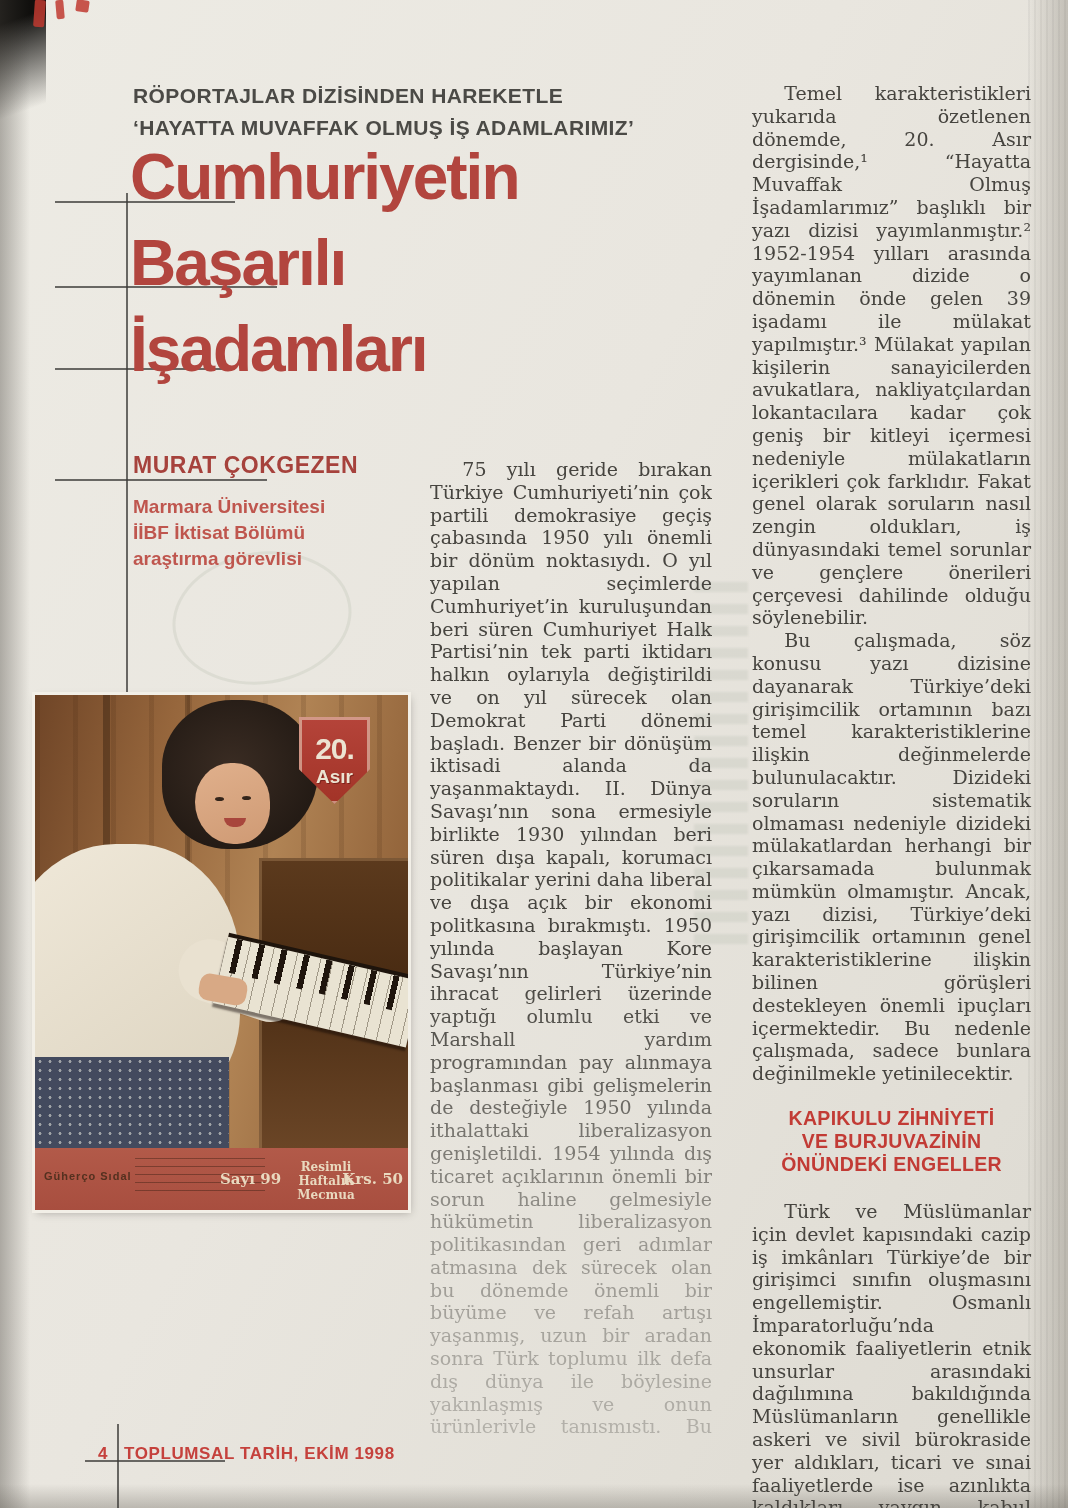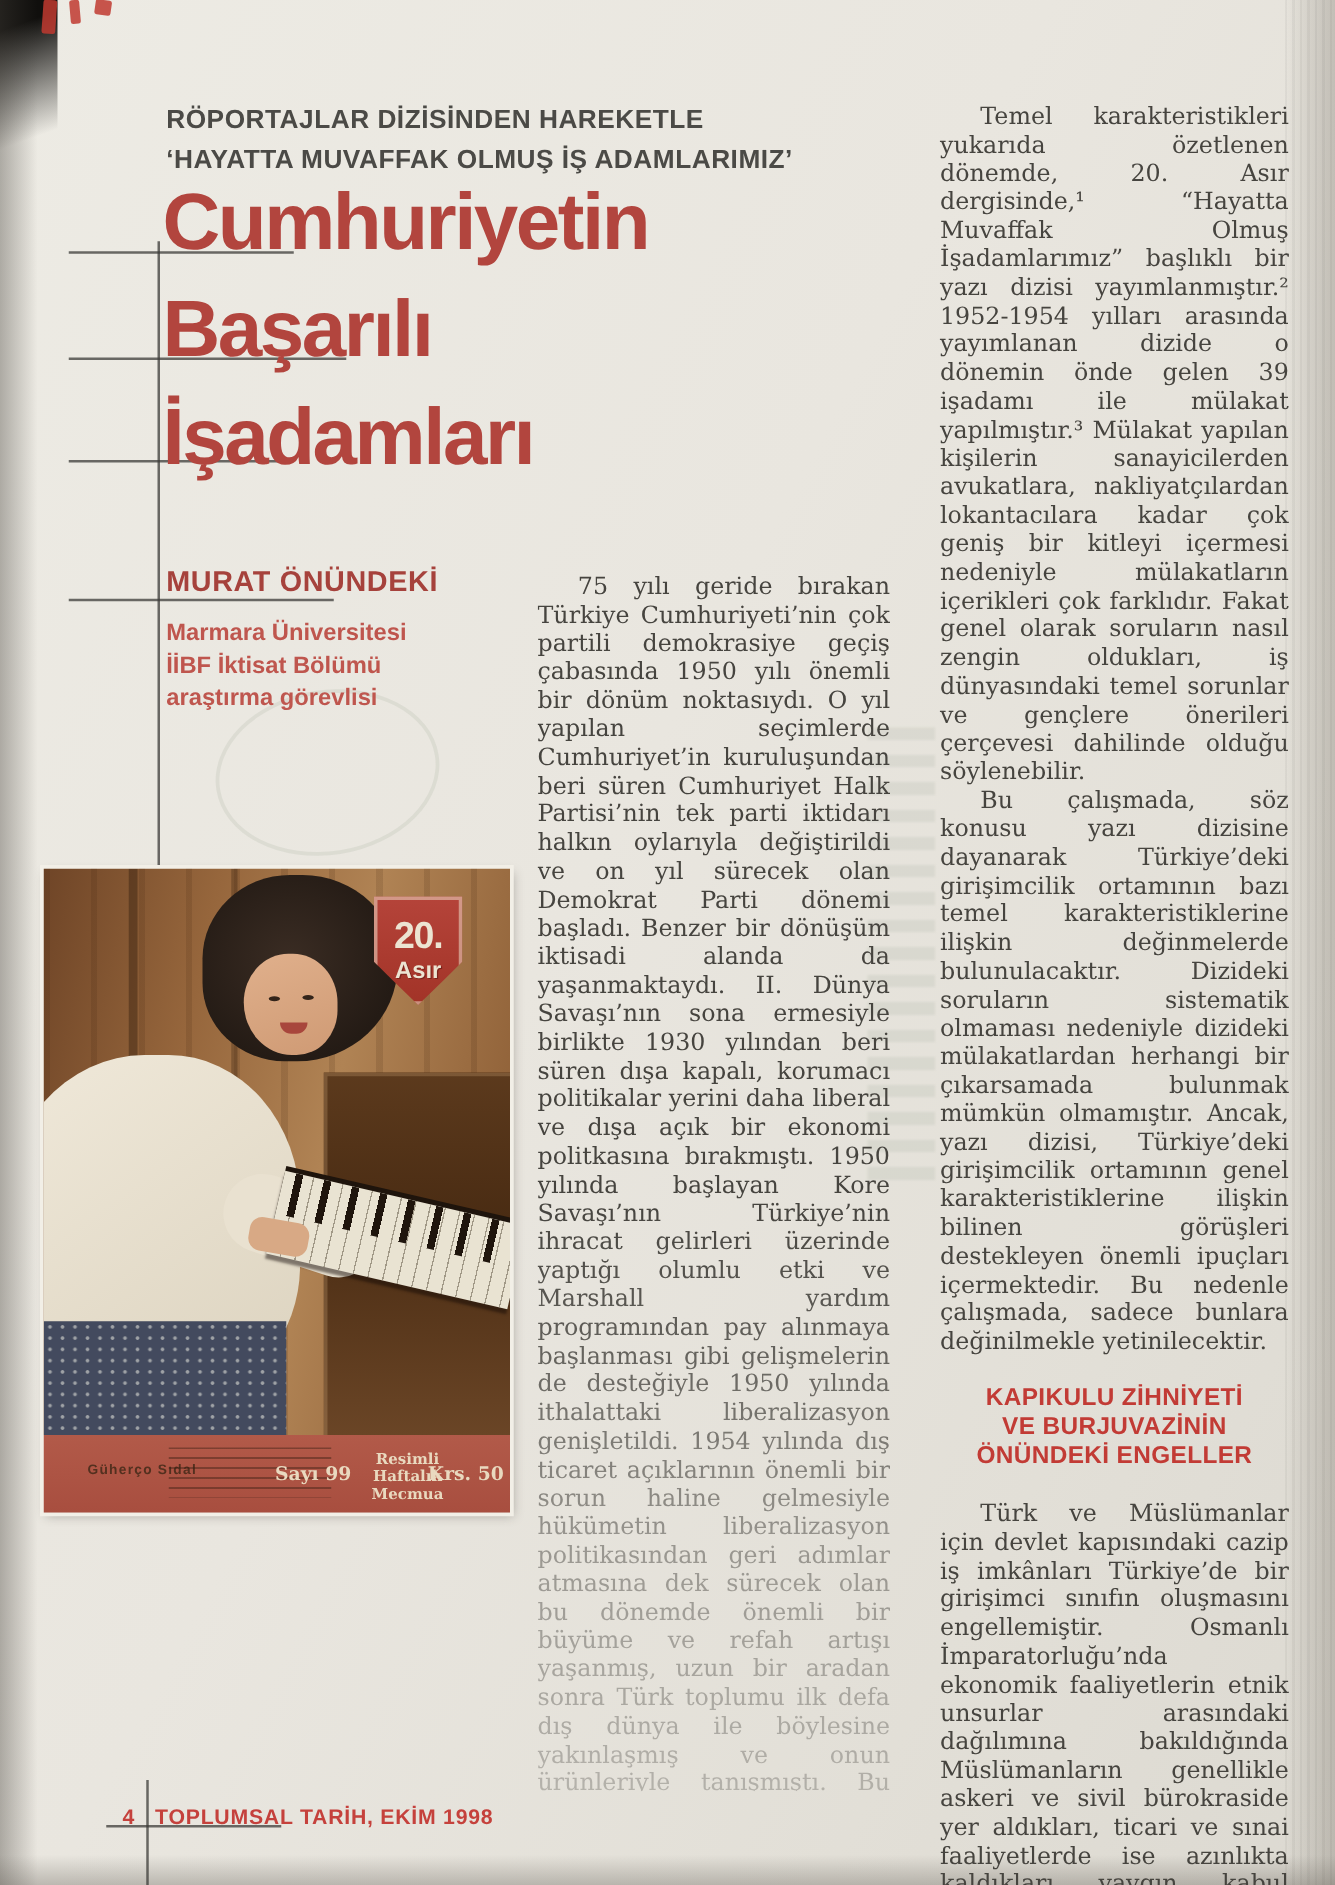--- a/index.html
+++ b/index.html
@@ -107,21 +107,21 @@
     background: linear-gradient(180deg,#b5443a,#a23327);
     clip-path: polygon(0 0, 100% 0, 100% 60%, 79% 77%, 50% 100%, 21% 77%, 0 60%);
     box-shadow: inset 0 0 0 3px rgba(235,220,200,.55); text-align:center; }
   .badge-20 { margin-top:14px; font-size:30px; font-weight:bold; color:#ece4d2;
     letter-spacing:-1px; line-height:36px; }
   .badge-asir { font-size:19px; font-weight:bold; color:#ece4d2; line-height:20px;
     text-shadow: 1px 1px 0 #7c241c; }
   .photo-strip { position:absolute; left:0; bottom:0; width:100%; height:62px;
     background: linear-gradient(180deg,#b25a49 0%, #a84e3f 100%); color:#e9d9bf; }
   .cap-name { position:absolute; left:9px; top:22px; font-size:11px; font-weight:bold;
-    color:#53301f; letter-spacing:1px;margin-left:26px; }
+    color:#53301f; letter-spacing:1px; }
   .cap-lines { position:absolute; left:100px; top:10px; width:130px; height:40px; opacity:.55;
     background: repeating-linear-gradient(180deg, rgba(58,30,18,.8) 0 1.5px, rgba(0,0,0,0) 1.5px 8px); }
   .cap-issue { position:absolute; left:185px; top:22px; font-size:15px; font-weight:bold;
     font-family:"DejaVu Serif", serif; }
   .cap-mag { position:absolute; left:248px; top:12px; width:86px; text-align:center;
     font-size:12px; font-weight:bold; line-height:14px; font-family:"DejaVu Serif", serif; }
   .cap-price { position:absolute; right:5px; top:22px; font-size:15px; font-weight:bold;
     font-family:"DejaVu Serif", serif; }
 
   
@@ -157,21 +157,21 @@
     <div>‘HAYATTA MUVAFFAK OLMUŞ İŞ ADAMLARIMIZ’</div>
   </div>
 
   <div class="headline">
     <div>Cumhuriyetin</div>
     <div>Başarılı</div>
     <div>İşadamları</div>
   </div>
 
   <div class="author">
-    <div class="author-name">MURAT ÖNÜNDEKİ</div>
+    <div class="author-name">MURAT ÇOKGEZEN</div>
     <div class="author-affil">
       <div>Marmara Üniversitesi</div>
       <div>İİBF İktisat Bölümü</div>
       <div>araştırma görevlisi</div>
     </div>
   </div>
 
   <div class="photo">
     <div class="photo-image">
       <div class="door-line"></div>

